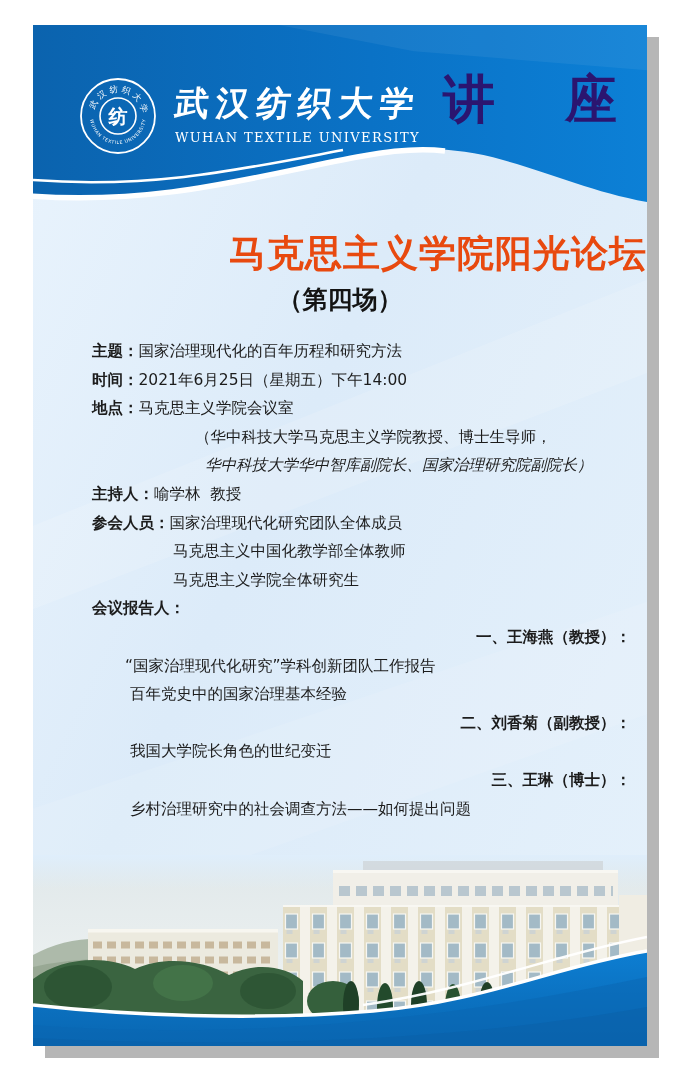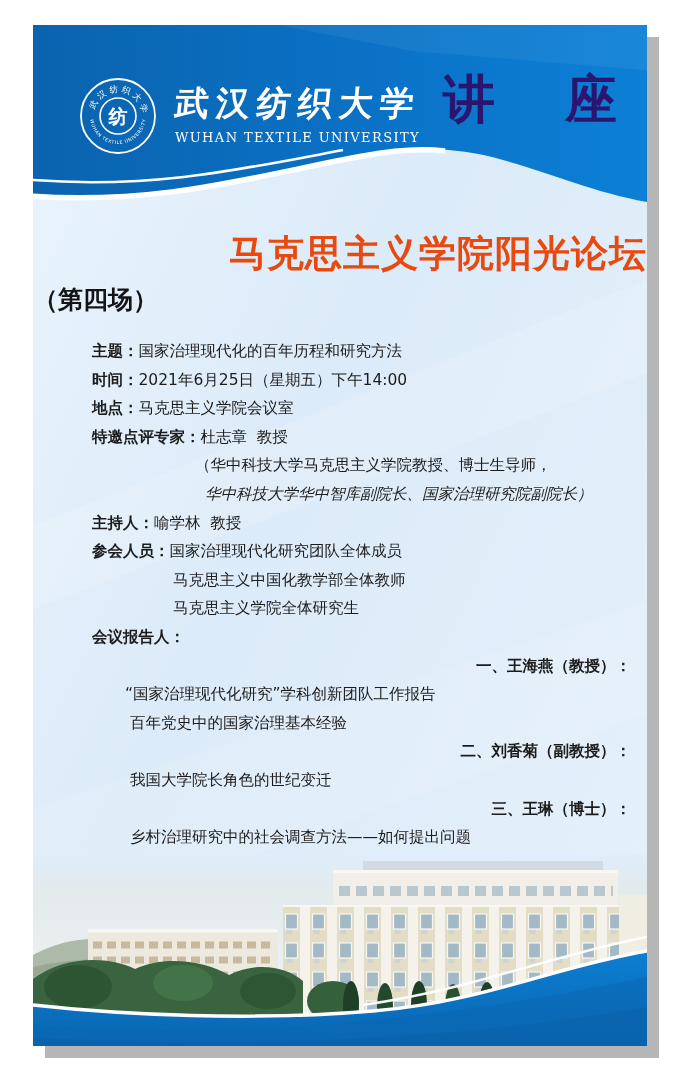--- a/index.html
+++ b/index.html
@@ -28,21 +28,21 @@
   .uni-cn { font-family:"DejaVu Serif","Liberation Serif",serif; font-weight:bold;
     font-size:34px; letter-spacing:7px; transform:skewX(-6deg); white-space:pre; }
   .uni-en { font-family:"DejaVu Serif","Liberation Serif",serif; font-size:13px;
     letter-spacing:1.4px; margin-top:3px; white-space:pre; }
   .badge { position:absolute; left:410px; top:40px; font-size:52px; font-weight:900;
     letter-spacing:26px; color:#2b1570; white-space:pre; }
 
   
   .title { position:absolute; top:204px; left:0; right:0; text-align:right;
     font-size:37px; font-weight:800; color:#e8490f; letter-spacing:1px; z-index:2; }
-  .subtitle { position:absolute; top:258px; left:0; right:0; 
+  .subtitle { position:absolute; top:258px; left:0; right:0; text-align:center;
     font-size:25px; font-weight:800; color:#141414; z-index:2; }
 
   
   .info { position:absolute; top:312px; left:59px; right:16px; z-index:2; color:#1c1c1c; }
   .ln { height:28.6px; line-height:28.6px; font-size:15.5px; white-space:pre; }
   .lbl { font-weight:800; }
   .bold { font-weight:800;text-align:right; }
   .ind-a { padding-left:103px; }
   .ind-b { padding-left:113px;font-style:italic; }
   .ind-c { padding-left:81px; }
@@ -111,21 +111,20 @@
   <div class="streak1"></div>
   <div class="streak2"></div>
 
   <div class="title">马克思主义学院阳光论坛</div>
   <div class="subtitle">（第四场）</div>
 
   <div class="info">
     <p class="ln"><span class="lbl">主题：</span><span>国家治理现代化的百年历程和研究方法</span></p>
     <p class="ln"><span class="lbl">时间：</span><span>2021年6月25日（星期五）下午14:00</span></p>
     <p class="ln"><span class="lbl">地点：</span><span>马克思主义学院会议室</span></p>
-    <p class="ln"><span class="lbl">特邀点评专家：</span><span>杜志章  教授</span></p>
     <p class="ln ind-a"><span>（华中科技大学马克思主义学院教授、博士生导师，</span></p>
     <p class="ln ind-b"><span>华中科技大学华中智库副院长、国家治理研究院副院长）</span></p>
     <p class="ln"><span class="lbl">主持人：</span><span>喻学林  教授</span></p>
     <p class="ln"><span class="lbl">参会人员：</span><span>国家治理现代化研究团队全体成员</span></p>
     <p class="ln ind-c"><span>马克思主义中国化教学部全体教师</span></p>
     <p class="ln ind-c"><span>马克思主义学院全体研究生</span></p>
     <p class="ln"><span class="lbl">会议报告人：</span></p>
     <p class="ln ind-d bold"><span>一、王海燕（教授）：</span></p>
     <p class="ln ind-e"><span>“国家治理现代化研究”学科创新团队工作报告</span></p>
     <p class="ln ind-d"><span>百年党史中的国家治理基本经验</span></p>

